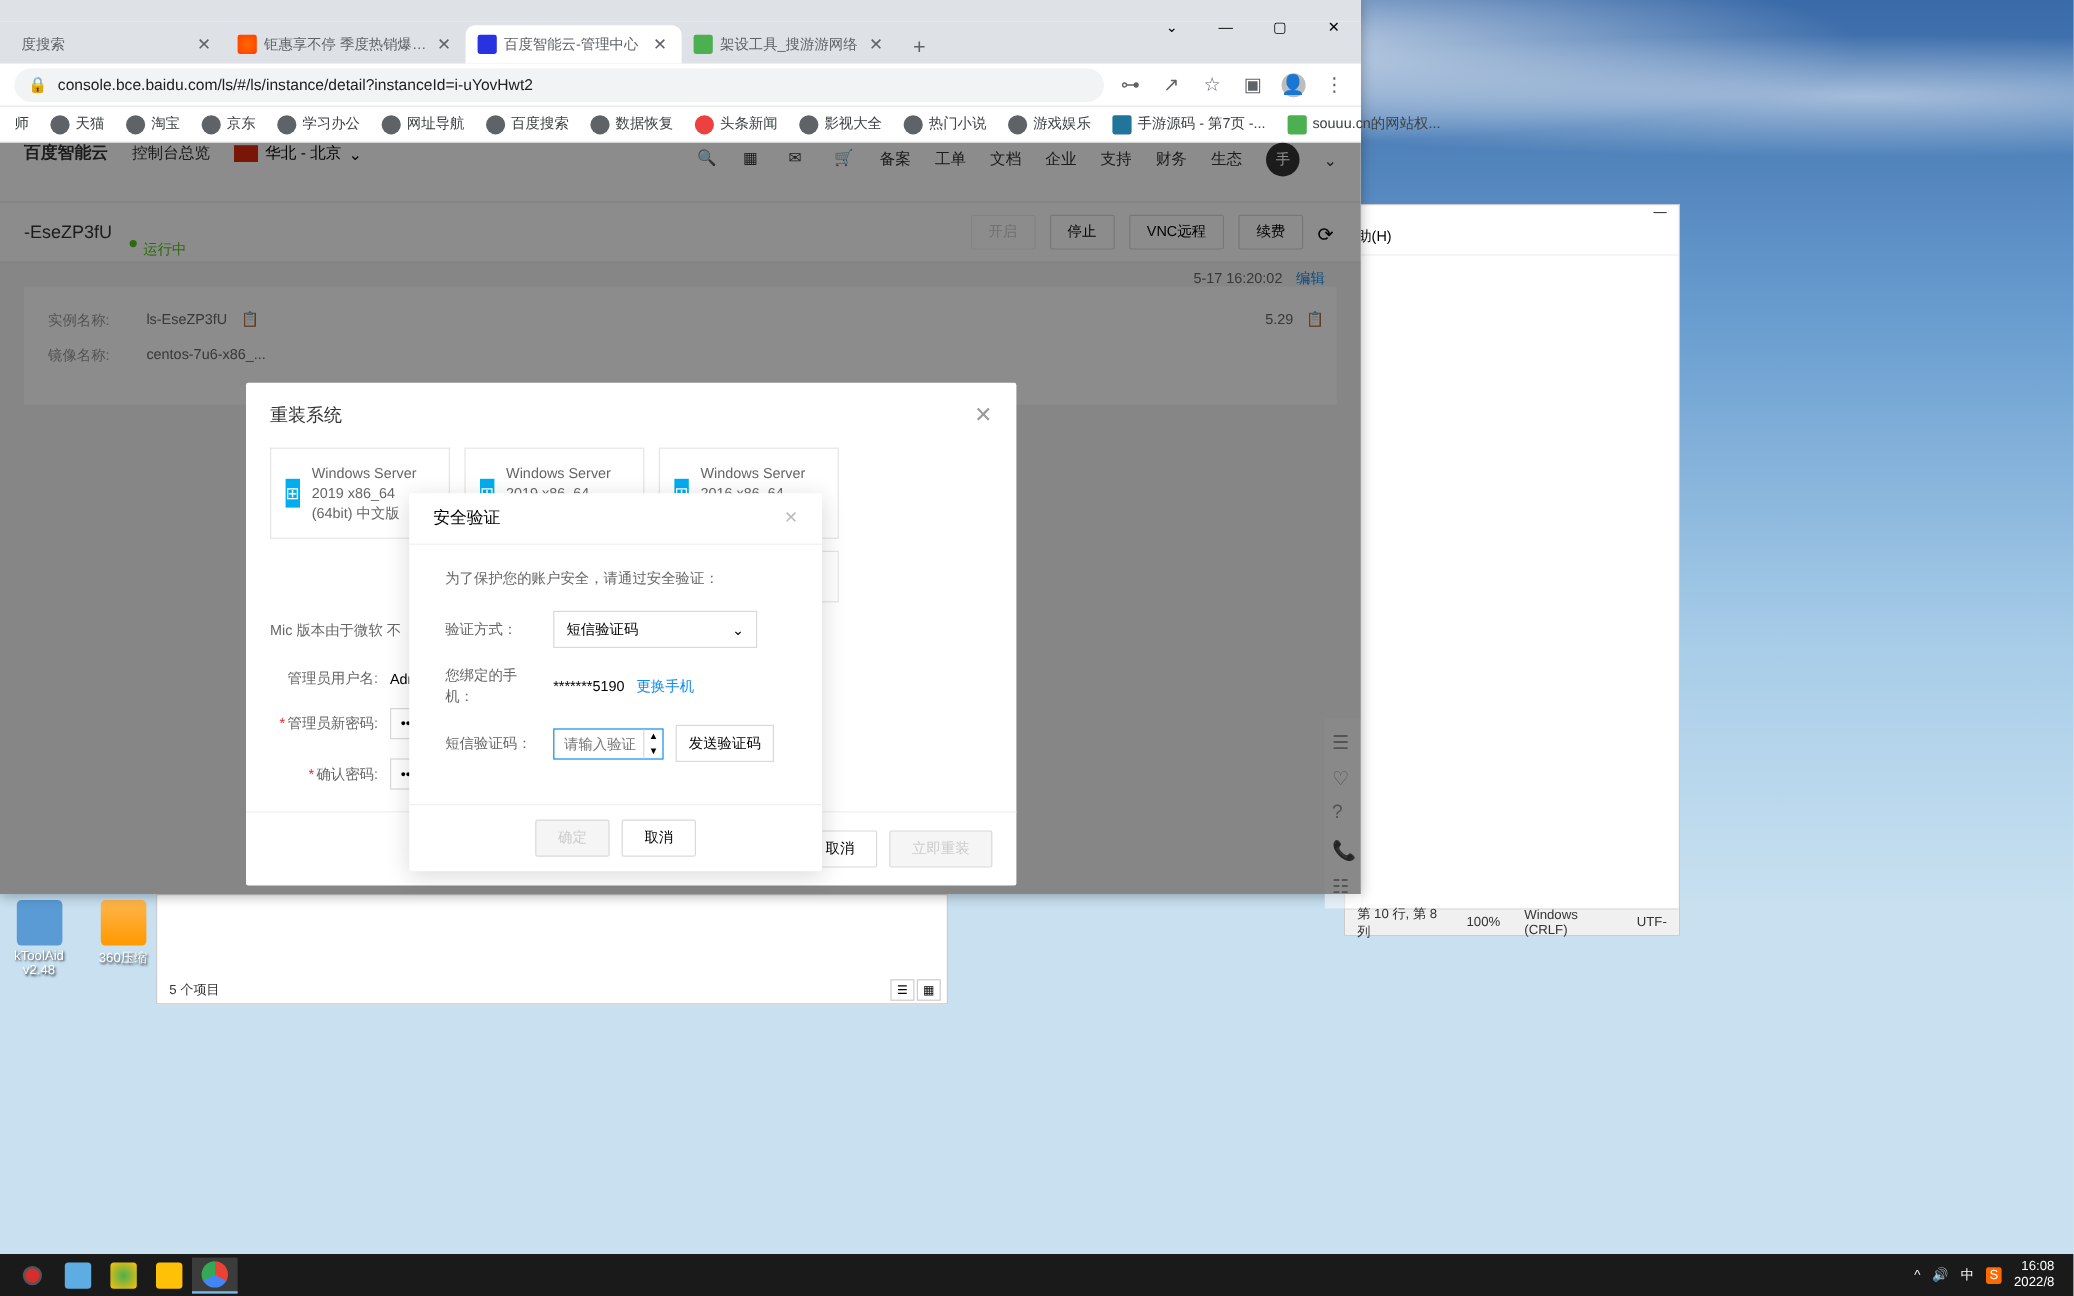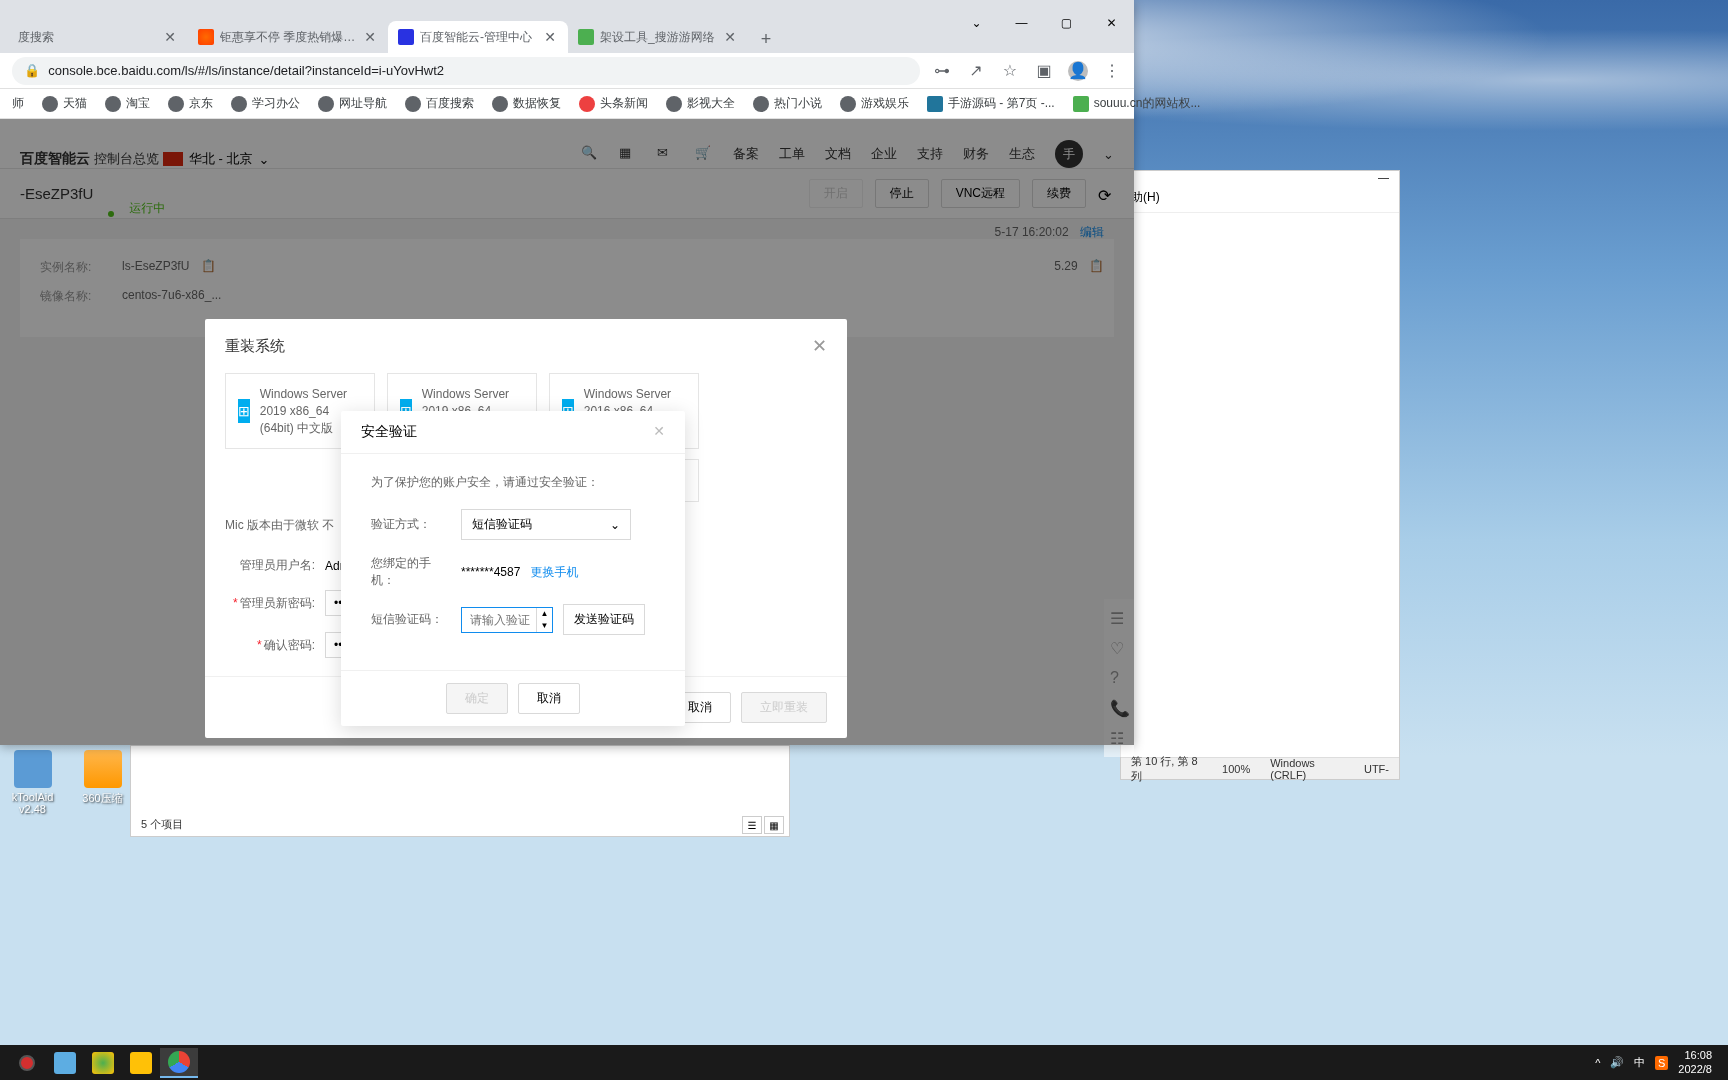--- a/index.html
+++ b/index.html
@@ -26,32 +26,32 @@
     .addr-input { flex: 1; height: 28px; background: #f1f3f4; border-radius: 14px; display: flex; align-items: center; padding: 0 12px; font-size: 13px; color: #202124; gap: 8px; }
     .addr-icons { display: flex; gap: 14px; align-items: center; color: #5f6368; }
     .addr-icon-btn { width: 20px; height: 20px; display: flex; align-items: center; justify-content: center; cursor: pointer; }
     
     .chrome-bookmarks { height: 30px; background: #fff; display: flex; align-items: center; padding: 0 12px; gap: 18px; font-size: 12px; color: #3c4043; border-bottom: 1px solid #e0e0e0; }
     .bookmark-item { display: flex; align-items: center; gap: 5px; cursor: pointer; white-space: nowrap; }
     .bookmark-icon { width: 16px; height: 16px; border-radius: 2px; display: inline-block; }
     
     
     .console-area { position: relative; height: calc(100% - 119px); background: #f5f5f5; }
-    .console-header { height: 50px; background: #fff; display: flex; align-items: flex-end; padding: 0 20px; gap: 4px; border-bottom: 1px solid #e5e5e5; }
+    .console-header { height: 50px; background: #fff; display: flex; align-items: flex-start; padding: 0 20px; gap: 20px; border-bottom: 1px solid #e5e5e5; }
     .console-logo { font-size: 14px; font-weight: bold; color: #333; }
     .console-nav-item { font-size: 13px; color: #333; cursor: pointer; }
     .region-sel { display: flex; align-items: center; gap: 6px; font-size: 13px; }
     .flag-cn { width: 20px; height: 14px; background: #de2910; position: relative; }
     .header-right { margin-left: auto; display: flex; align-items: center; gap: 20px; font-size: 13px; color: #333; }
     .header-icon { width: 18px; height: 18px; cursor: pointer; }
     .user-avatar { width: 28px; height: 28px; border-radius: 50%; background: #333; color: #fff; display: flex; align-items: center; justify-content: center; font-size: 12px; }
     
     .instance-bar { height: 50px; background: #fff; display: flex; align-items: center; padding: 0 20px; border-bottom: 1px solid #e5e5e5; }
     .instance-name { font-size: 15px; font-weight: 500; color: #333; }
-    .status-badge { margin-left: 15px; font-size: 12px; color: #52c41a; display: flex; align-items: flex-end; gap: 15px; margin-top: 30px; }
+    .status-badge { margin-left: 15px; font-size: 12px; color: #52c41a; display: flex; align-items: flex-start; gap: 5px; margin-top: 30px; }
     .status-dot { width: 6px; height: 6px; border-radius: 50%; background: #52c41a; }
     .instance-actions { margin-left: auto; display: flex; gap: 12px; align-items: center; }
     .action-btn { padding: 5px 14px; font-size: 12px; border: 1px solid #d9d9d9; background: #fff; cursor: pointer; border-radius: 2px; }
     .action-btn.disabled { color: #ccc; border-color: #eee; }
     .refresh-icon { width: 16px; height: 16px; cursor: pointer; }
     
     .content-panel { padding: 20px; }
     .basic-info { background: #fff; padding: 20px; }
     .section-title { font-size: 14px; color: #333; margin-bottom: 15px; }
     .info-row { display: flex; font-size: 12px; color: #666; margin-bottom: 12px; gap: 12px; }
@@ -361,21 +361,21 @@
         <div class="verify-hint">为了保护您的账户安全，请通过安全验证：</div>
         <div class="verify-row">
           <span class="verify-label">验证方式：</span>
           <div class="verify-select">
             <span>短信验证码</span>
             <span>⌄</span>
           </div>
         </div>
         <div class="verify-row">
           <span class="verify-label">您绑定的手机：</span>
-          <span>*******4587</span>
+          <span>*******5190</span>
           <span class="link-text">更换手机</span>
         </div>
         <div class="verify-row">
           <span class="verify-label">短信验证码：</span>
           <div class="verify-input">
             <input placeholder="请输入验证码" style="">
             <div class="spinner-btns">
               <span>▲</span>
               <span>▼</span>
             </div>

